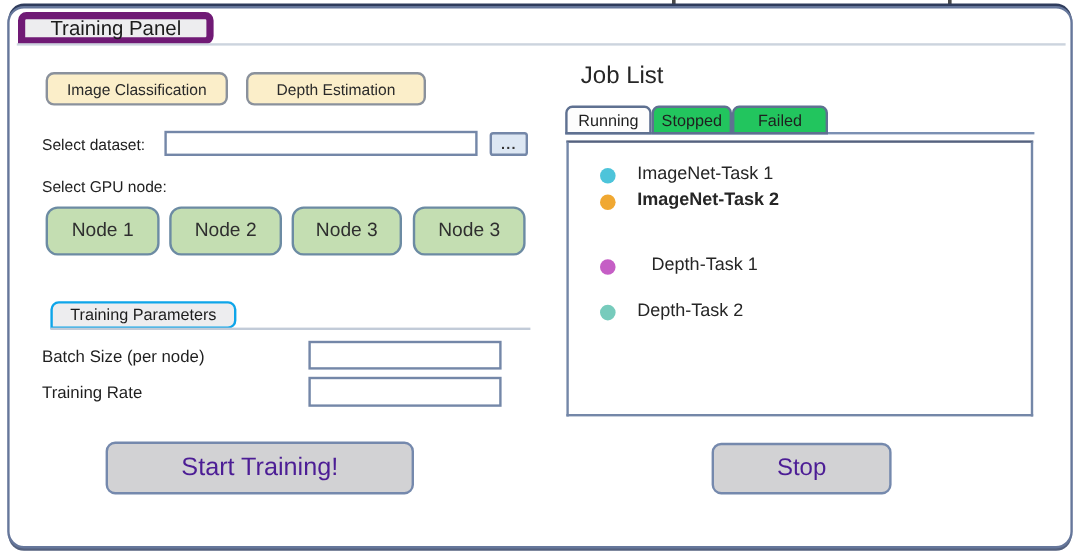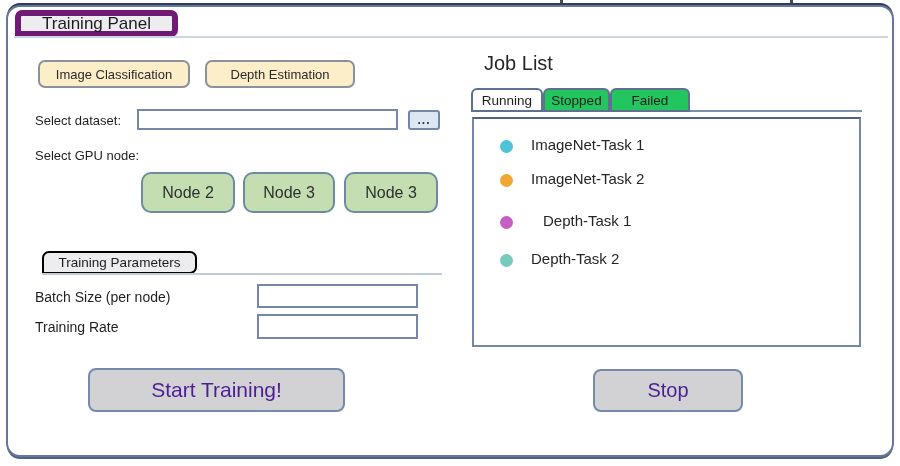--- a/index.html
+++ b/index.html
@@ -45,21 +45,21 @@
 
   .node-btn{
     position:absolute;top:172px;height:41px;background:#c4deb2;border:2px solid #6c8ba3;
     border-radius:10px;display:flex;align-items:center;justify-content:center;
     font-size:16px;color:#2f2f2f;cursor:pointer;
   }
 
   
   .params-tab{
     position:absolute;left:42px;top:251px;width:155px;height:23px;
-    background:#ededef;border:2px solid #000000;border-radius:7px 7px 7px 0;
+    background:#ededef;border:2px solid #0ea5e9;border-radius:7px 7px 7px 0;
     display:flex;align-items:center;justify-content:center;
     font-size:13.5px;color:#1c1c1c;
   }
   .params-underline{position:absolute;left:42px;top:273px;width:400px;height:2px;background:#c2cbd8;}
 
   .big-btn{
     position:absolute;background:#d2d2d4;border:2px solid #7589ad;border-radius:8px;
     display:flex;align-items:center;justify-content:center;color:#4c1d95;cursor:pointer;
   }
 
@@ -103,20 +103,23 @@
     <span>Image Classification</span>
   </div>
 
   <div class="form-label" style="left:35px;top:113px;">Select dataset:</div>
   <input class="text-input" style="left: 137px; top: 109px; width: 261px; height: 21px;" value="">
   <div class="browse-btn">
     <span>...</span>
   </div>
 
   <div class="form-label" style="left:35px;top:148px;">Select GPU node:</div>
+  <div class="node-btn" style="left:38px;width:95px;">
+    <span>Node 1</span>
+  </div>
   <div class="node-btn" style="left:141px;width:94px;">
     <span>Node 2</span>
   </div>
   <div class="node-btn" style="left:243px;width:92px;">
     <span>Node 3</span>
   </div>
   <div class="node-btn" style="left:344px;width:94px;">
     <span>Node 3</span>
   </div>
 
@@ -146,21 +149,21 @@
   <div class="job-tab inactive" style="left:610px;width:80px;">
     <span>Failed</span>
   </div>
   <div class="job-tabs-underline"></div>
 
   <div class="job-box">
     <div class="job-row" style="top:14px;">
       <span class="job-dot" style="background: rgb(77, 196, 218);"></span>
       <span class="job-label">ImageNet-Task 1</span>
     </div>
-    <div class="job-row" style="top:48px;">
+    <div class="job-row" style="top:36px;font-weight:bold;">
       <span class="job-dot" style="background: rgb(240, 168, 50);"></span>
       <span class="job-label">ImageNet-Task 2</span>
     </div>
     <div class="job-row" style="top:90px;gap:12px;">
       <span class="job-dot" style="background: rgb(197, 94, 197);"></span>
       <span class="job-label">Depth-Task 1</span>
     </div>
     <div class="job-row" style="top:128px;">
       <span class="job-dot" style="background: rgb(119, 203, 188);"></span>
       <span class="job-label">Depth-Task 2</span>

